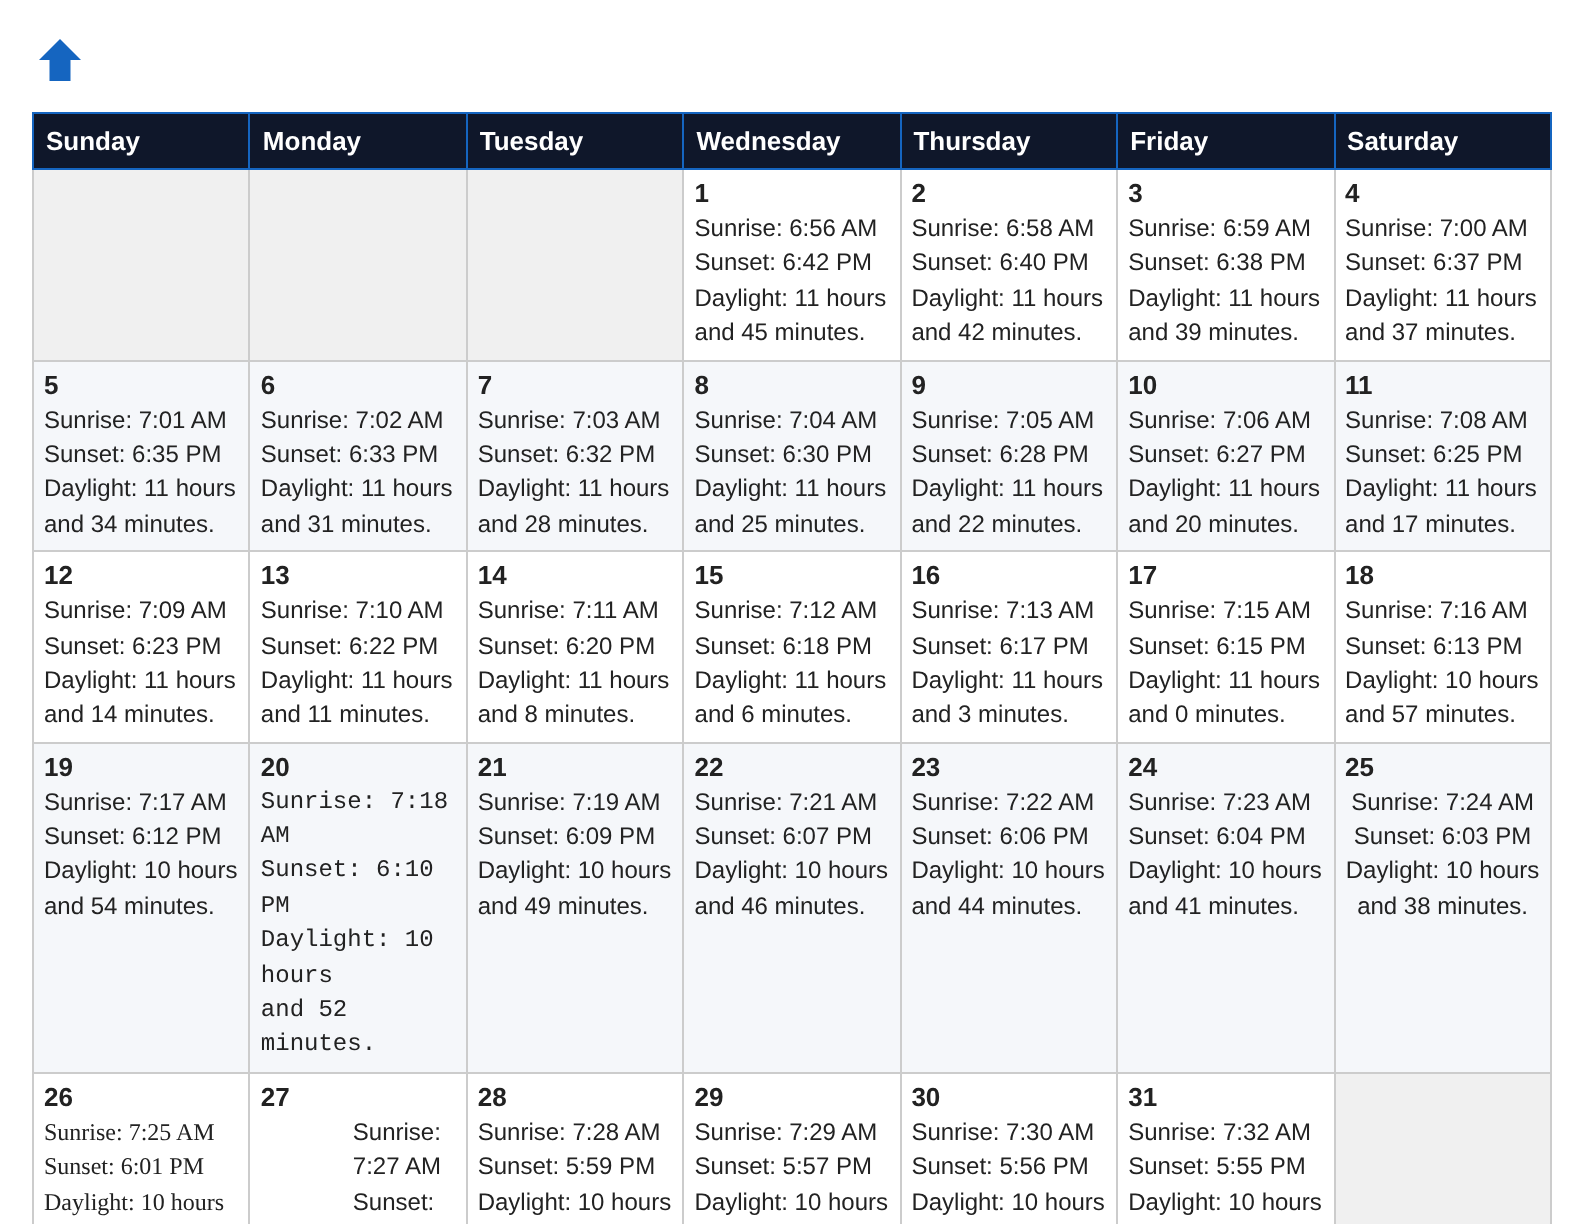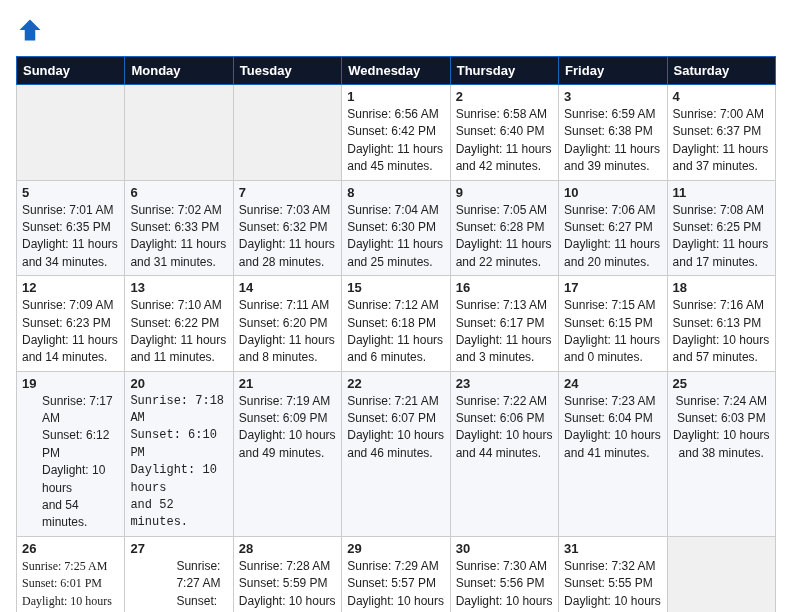--- a/index.html
+++ b/index.html
@@ -253,21 +253,21 @@
           <div class="day-number">18</div>
           <div class="day-info" style="white-space: pre-line;">Sunrise: 7:16 AM
 Sunset: 6:13 PM
 Daylight: 10 hours
 and 57 minutes.</div>
         </td>
       </tr>
       <tr>
         <td>
           <div class="day-number">19</div>
-          <div class="day-info" style="white-space: pre-line; margin-left: 20px;">Sunrise: 7:17 AM
+          <div class="day-info" style="white-space: pre-line;">Sunrise: 7:17 AM
 Sunset: 6:12 PM
 Daylight: 10 hours
 and 54 minutes.</div>
         </td>
         <td>
           <div class="day-number">20</div>
           <div class="day-info" style="white-space: pre-line; font-family: Liberation Mono, monospace;">Sunrise: 7:18 AM
 Sunset: 6:10 PM
 Daylight: 10 hours
 and 52 minutes.</div>

